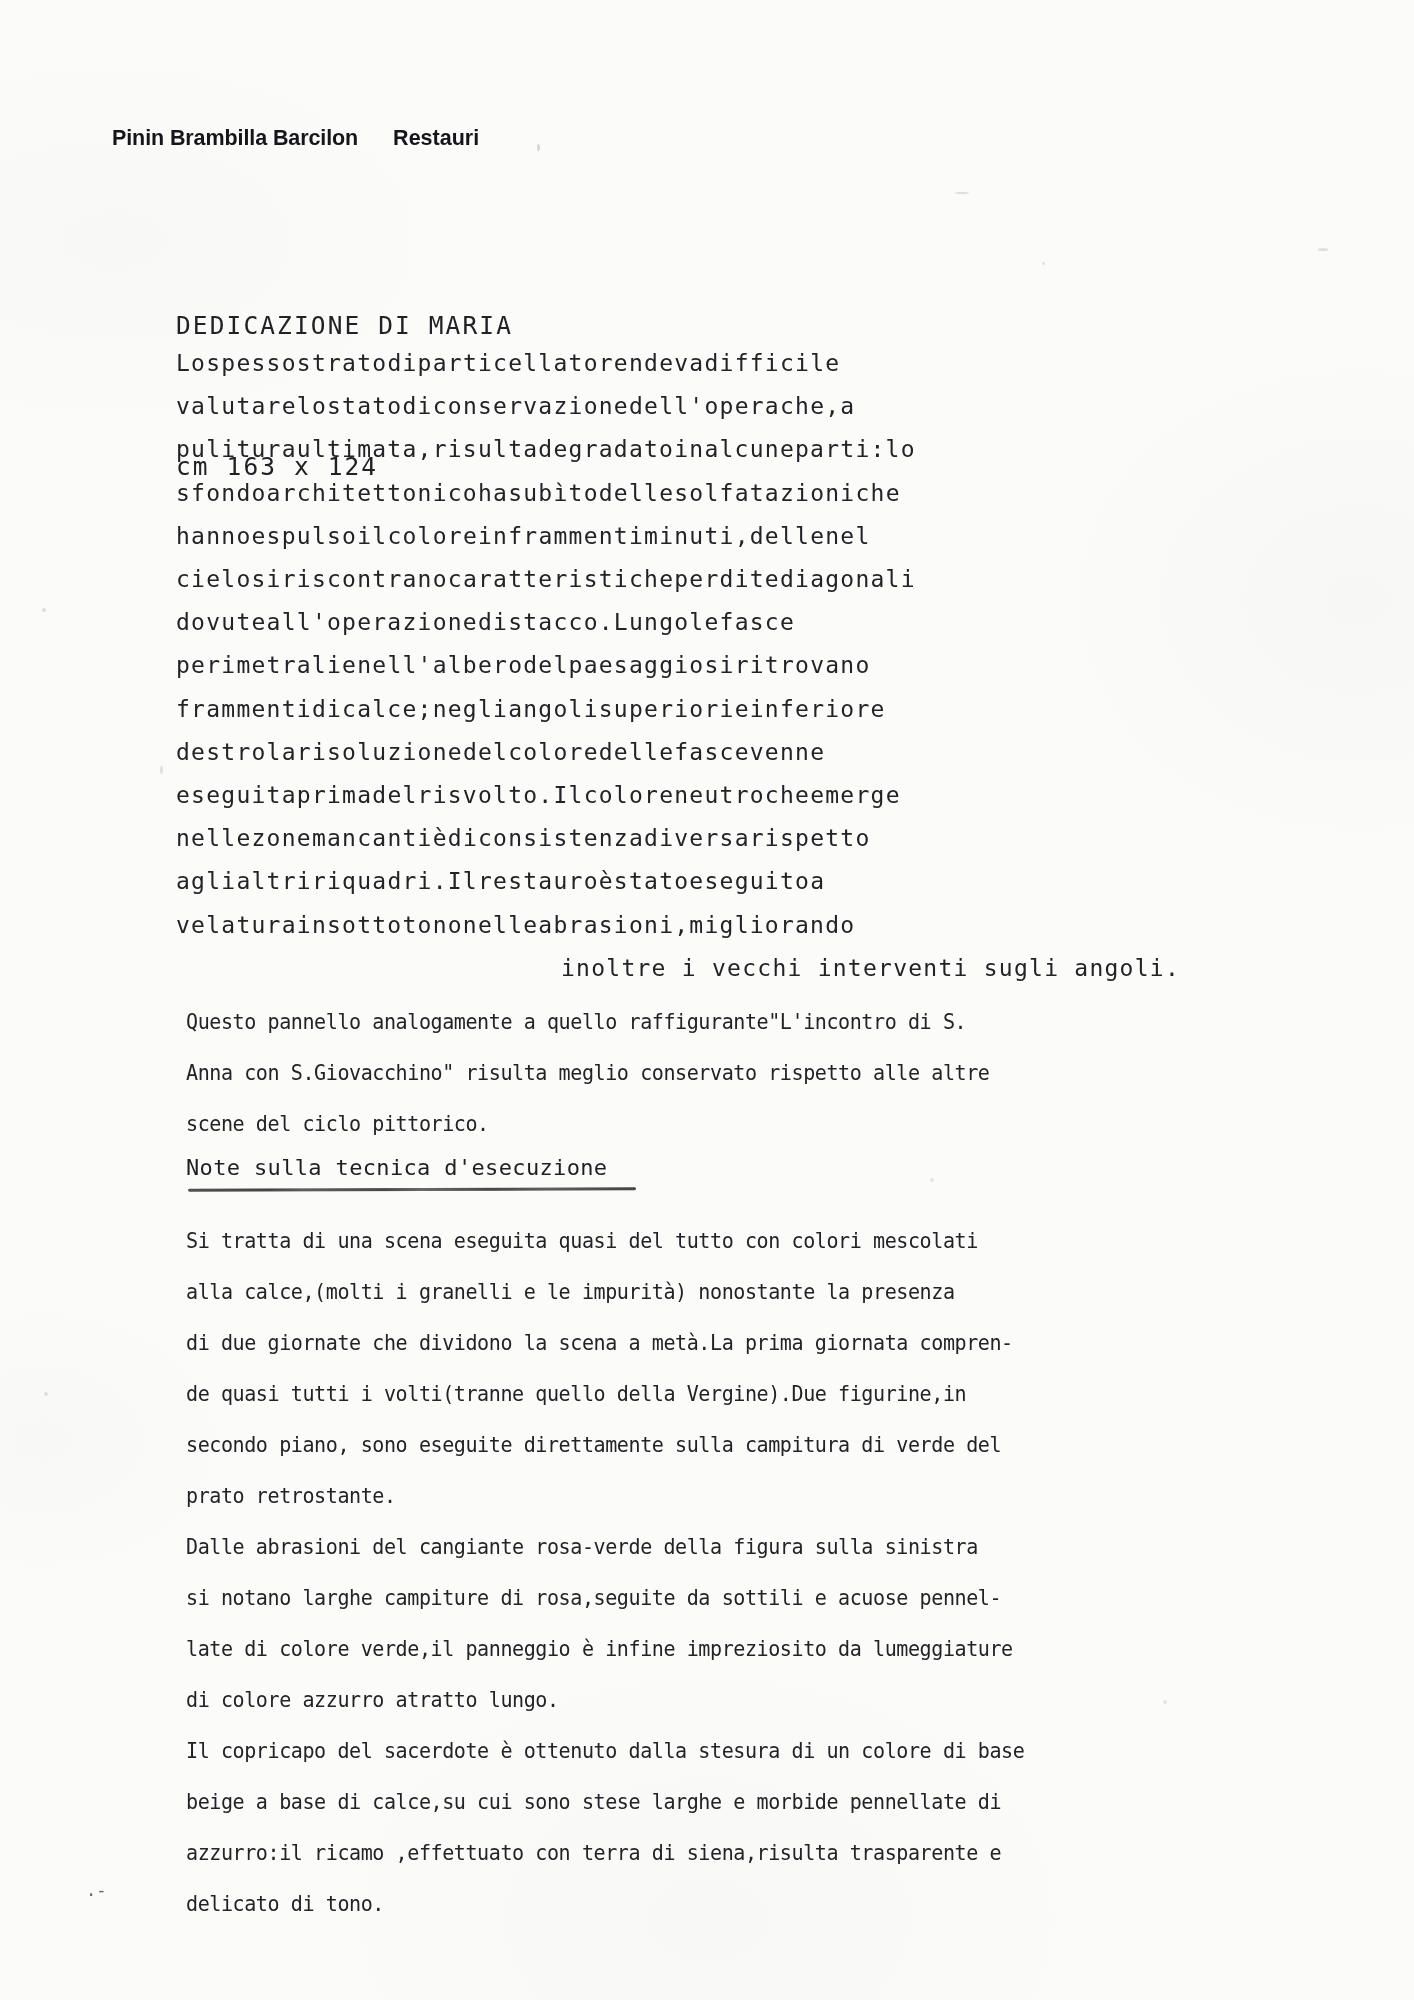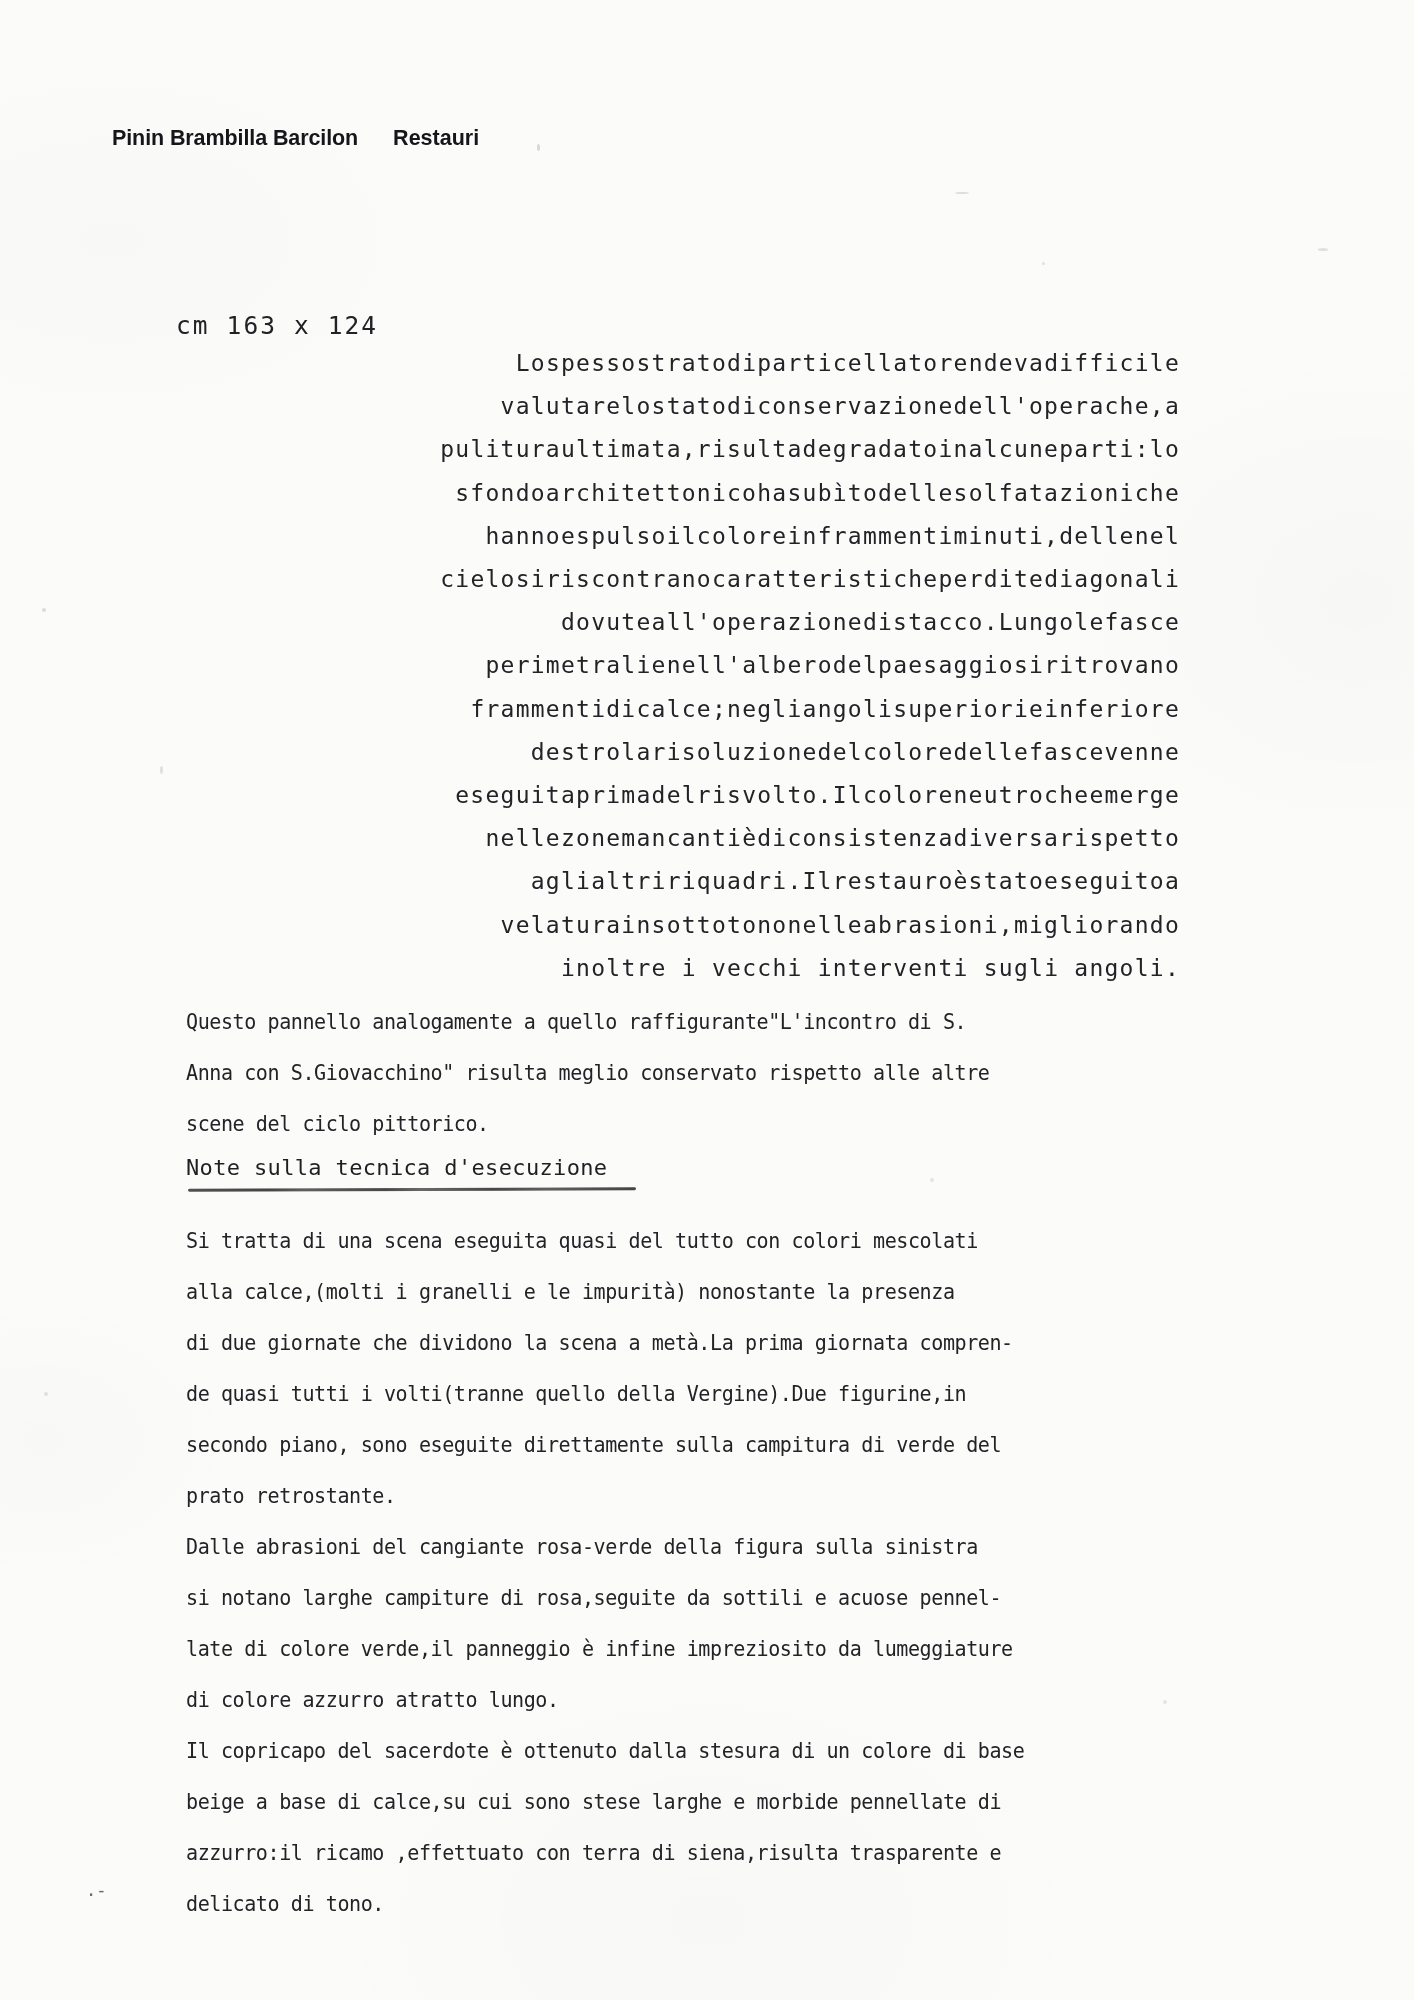--- a/index.html
+++ b/index.html
@@ -81,21 +81,21 @@
     top: 342px;
     width: 1004px;
     font-family: "DejaVu Sans Mono", monospace;
     font-size: 23px;
     letter-spacing: 1.25px;
     line-height: 43.2px;
     color: #232327;
   }
   .jline {
     display: flex;
-    justify-content: flex-end;
+    justify-content: flex-start;
     white-space: pre;
   }
   .jline.last { justify-content: flex-end; }
   .jline > span { display: inline-block; }
 
   
   .body-condensed {
     position: absolute;
     left: 186px;
     width: 1010px;
@@ -163,20 +163,21 @@
   <div class="speck" style="left:44px;   top:1392px; width:4px; height:4px; opacity:.40;"></div>
   <div class="speck" style="left:1163px; top:1700px; width:4px; height:4px; opacity:.35;"></div>
   <div class="speck" style="left:930px;  top:1178px; width:4px; height:4px; opacity:.35;"></div>
 
   <div class="letterhead">
     <span class="letterhead-name">Pinin Brambilla Barcilon</span>
     <span class="letterhead-role">Restauri</span>
   </div>
 
   <div class="title-block">
+    <div>DEDICAZIONE DI MARIA</div>
     <div>cm 163 x 124</div>
   </div>
 
   <div class="body-justified" id="main-paragraph">
       <div class="jline"><span>Lo</span><span>spesso</span><span>strato</span><span>di</span><span>particellato</span><span>rendeva</span><span>difficile</span></div>
       <div class="jline"><span>valutare</span><span>lo</span><span>stato</span><span>di</span><span>conservazione</span><span>dell'opera</span><span>che,</span><span>a</span></div>
       <div class="jline"><span>pulitura</span><span>ultimata,</span><span>risulta</span><span>degradato</span><span>in</span><span>alcune</span><span>parti:</span><span>lo</span></div>
       <div class="jline"><span>sfondo</span><span>architettonico</span><span>ha</span><span>subìto</span><span>delle</span><span>solfatazioni</span><span>che</span></div>
       <div class="jline"><span>hanno</span><span>espulso</span><span>il</span><span>colore</span><span>in</span><span>frammenti</span><span>minuti,</span><span>delle</span><span>nel</span></div>
       <div class="jline"><span>cielo</span><span>si</span><span>riscontrano</span><span>caratteristiche</span><span>perdite</span><span>diagonali</span></div>

